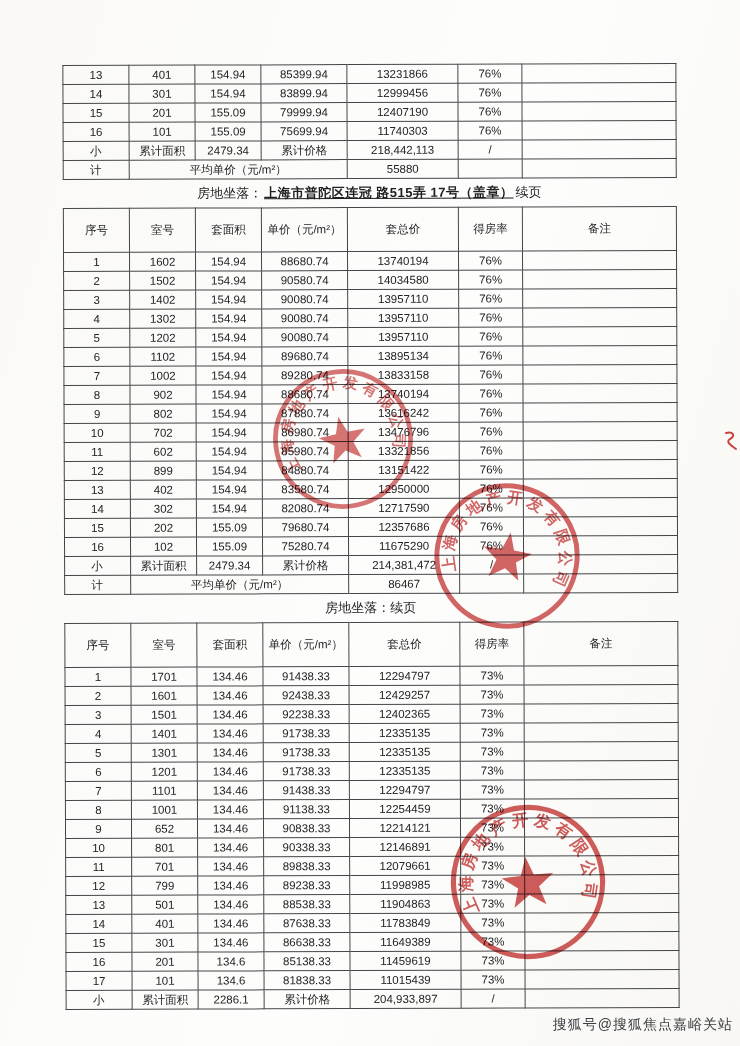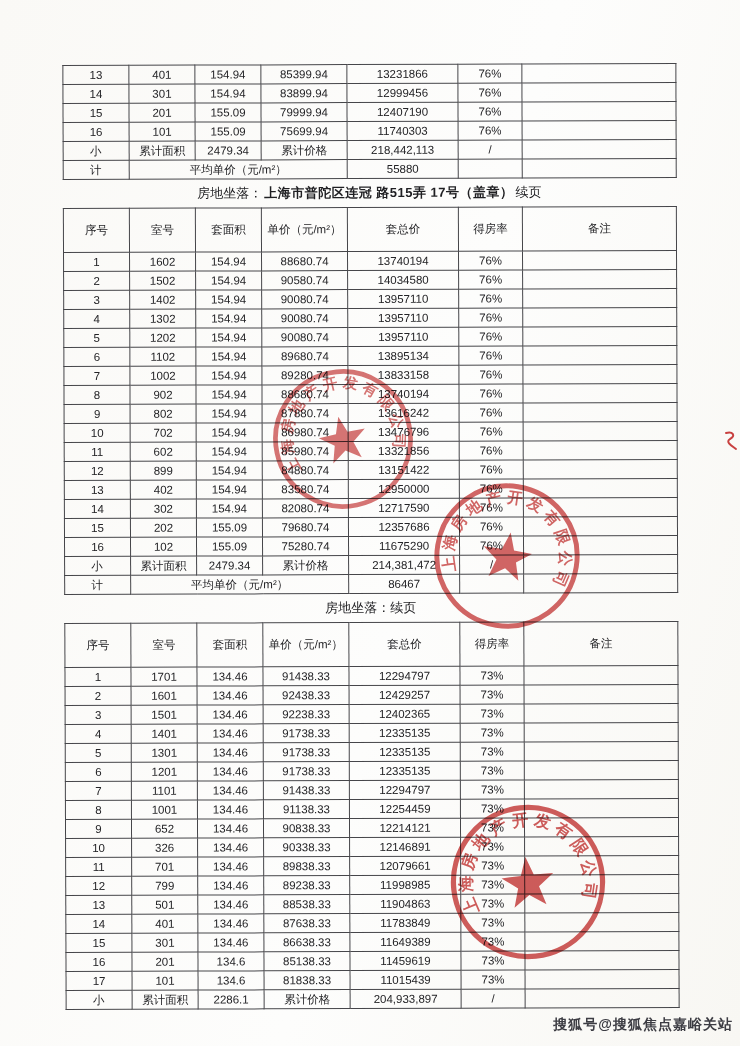--- a/index.html
+++ b/index.html
@@ -32,31 +32,31 @@
     white-space: nowrap;
     color: #232326;
   }
   thead th { height: 44px; white-space: normal; line-height: 1.25; }
   .sum-label { letter-spacing: 1px; }
   .title {
     height: 28px;
     display: flex; align-items: center; justify-content: center;
     font-size: 13px; color: #1f1f22;
   }
-  .title .addr { font-weight: bold; margin: 12px 2px; letter-spacing: 0.5px; }
+  .title .addr { font-weight: bold; text-decoration: underline; margin: 12px 2px; letter-spacing: 0.5px; }
   .seal {
     position: absolute;
     pointer-events: none;
     mix-blend-mode: multiply;
   }
   .seal text { font-family: "Liberation Sans", "DejaVu Sans", sans-serif; font-weight: bold; }
   .red-mark { position: absolute; pointer-events: none; }
   .watermark {
     position: absolute; right: 7px; bottom: 12px;
-    font-size: 14px; font-weight: bold; color: #3c3c43; letter-spacing: 1px;
+    font-size: 14px; font-weight: normal; color: #3c3c43; letter-spacing: 1px;
   }
 </style>
 </head>
 <body>
 
 <div class="page">
   <div class="content">
 
     <table>
       <colgroup>
@@ -422,21 +422,21 @@
             <td>9</td>
             <td>652</td>
             <td>134.46</td>
             <td>90838.33</td>
             <td>12214121</td>
             <td>73%</td>
             <td></td>
           </tr>
           <tr>
             <td>10</td>
-            <td>326</td>
+            <td>801</td>
             <td>134.46</td>
             <td>90338.33</td>
             <td>12146891</td>
             <td>73%</td>
             <td></td>
           </tr>
           <tr>
             <td>11</td>
             <td>701</td>
             <td>134.46</td>

